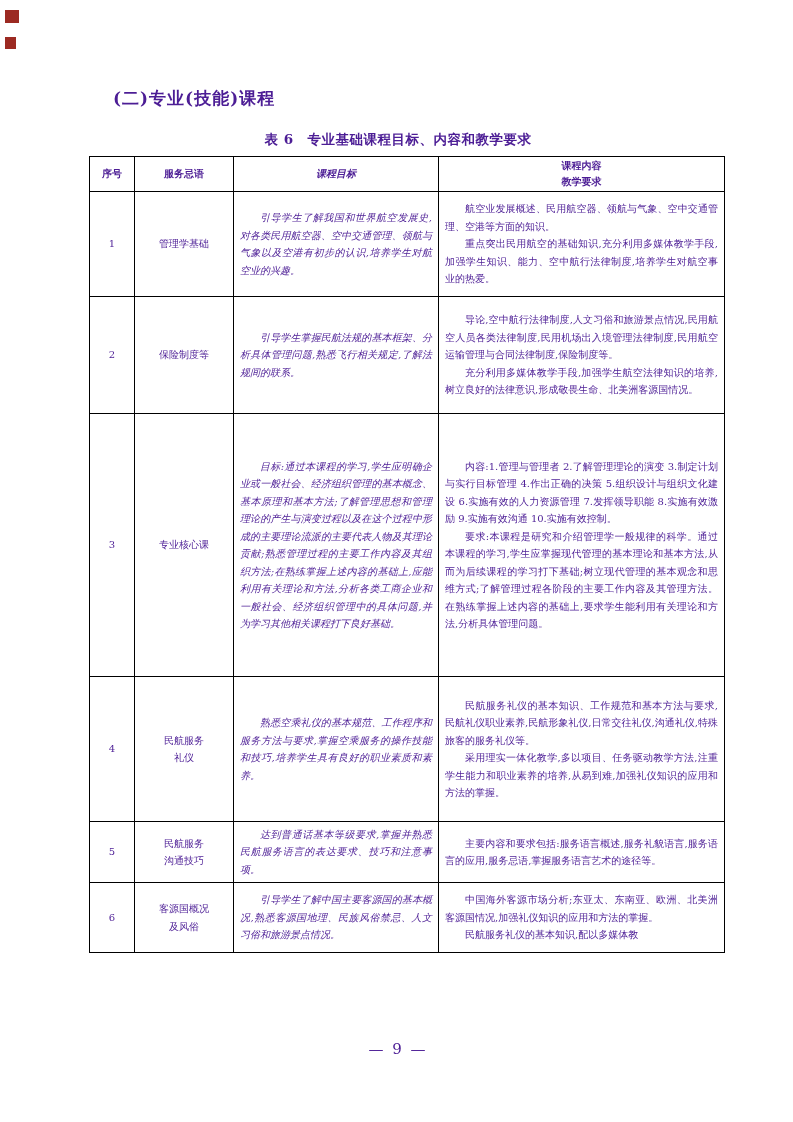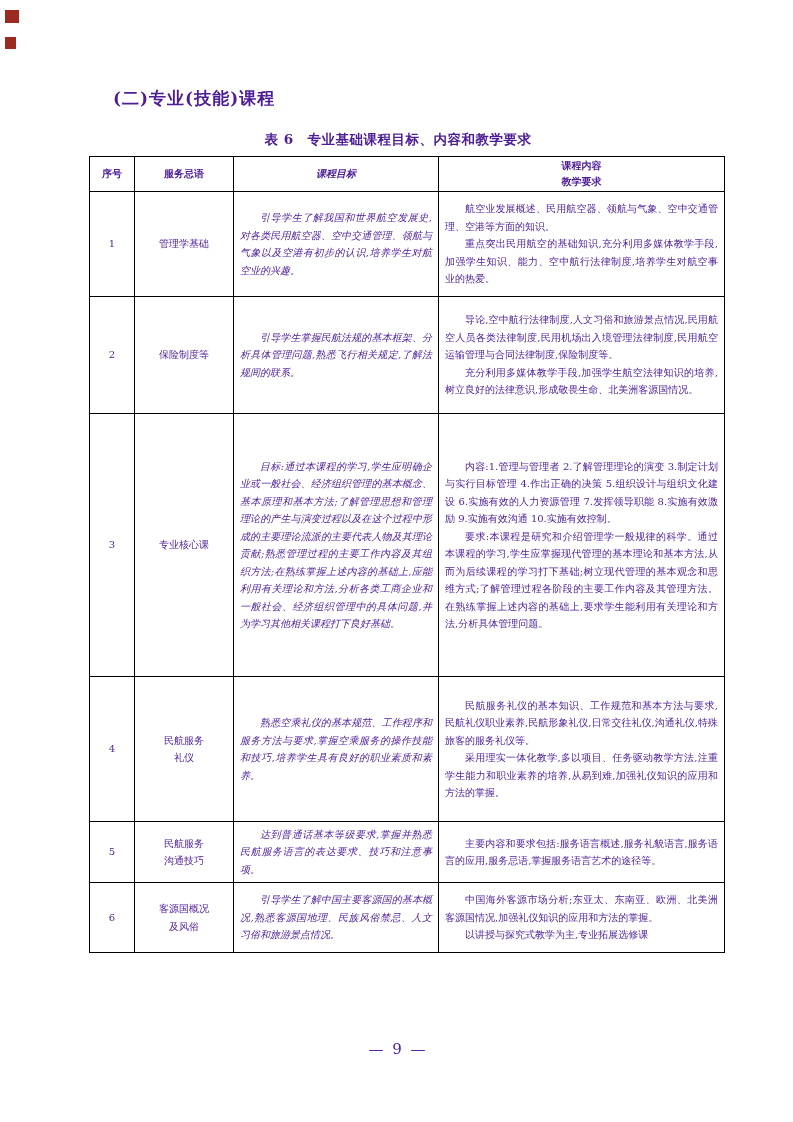--- a/index.html
+++ b/index.html
@@ -161,21 +161,21 @@
           </tr>
           <tr>
             <td class="col-no">6</td>
             <td class="col-name">客源国概况
 及风俗</td>
             <td class="col-objective">
               <p class="para">引导学生了解中国主要客源国的基本概况,熟悉客源国地理、民族风俗禁忌、人文习俗和旅游景点情况。</p>
             </td>
             <td class="col-content">
               <p class="para">中国海外客源市场分析;东亚太、东南亚、欧洲、北美洲客源国情况,加强礼仪知识的应用和方法的掌握。</p>
-              <p class="para">以讲授与探究式教学为主,专业拓展选修课</p>
+              <p class="para">民航服务礼仪的基本知识,配以多媒体教</p>
             </td>
           </tr>
         </tbody>
     </table>
 
   </div>
 
   <div class="page-number">— 9 —</div>
 
 </div>

